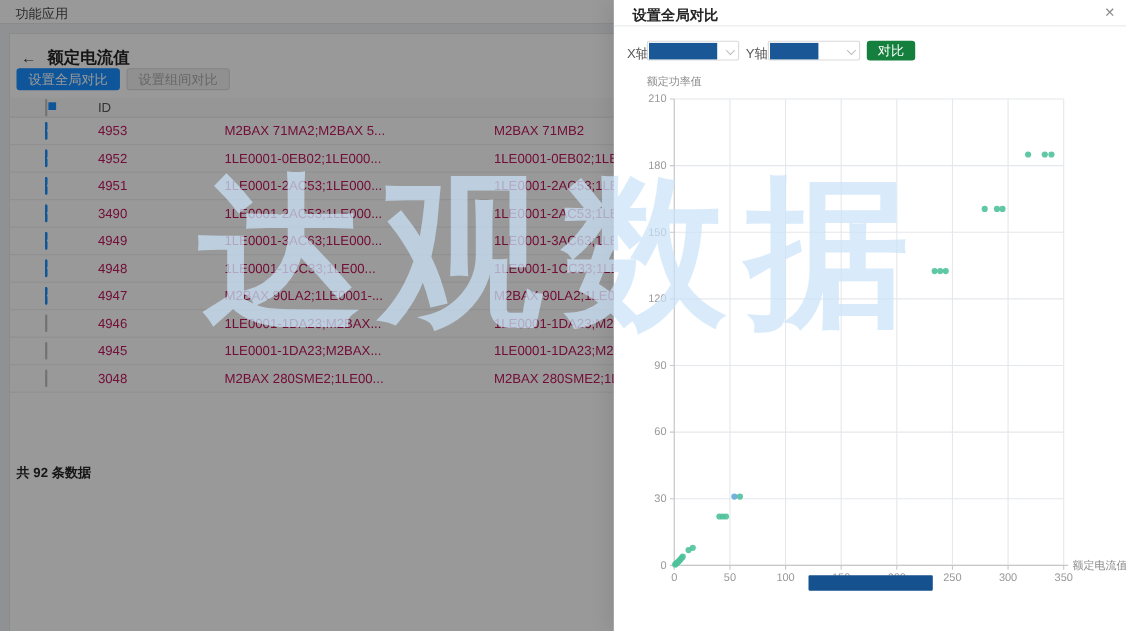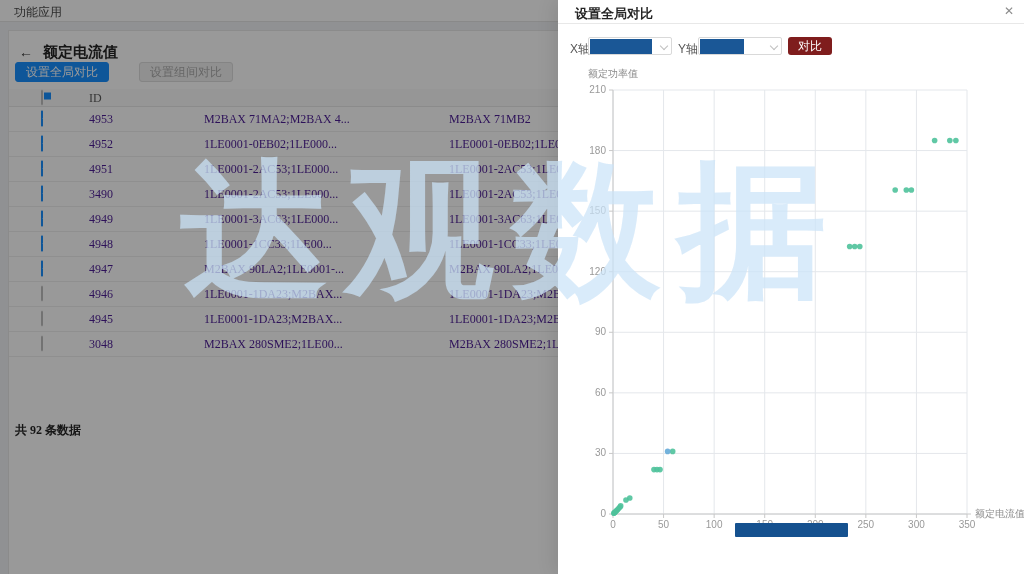--- a/index.html
+++ b/index.html
@@ -13,27 +13,27 @@
   .topbar-title { position:absolute; left:14px; top:4px; font-size:12px; color:#4a4a4a; }
   .card { position:absolute; left:8px; top:30px; right:0; bottom:0;
     background:#fff; border:1px solid #e8e8e8; border-right:none; border-bottom:none; }
   .page-head { position:absolute; left:10px; top:12px; height:18px; display:flex; align-items:center; }
   .back-icon { font-size:14px; color:#333; margin-right:10px; cursor:pointer; }
   .page-title { font-size:15px; font-weight:700; color:#262626; }
   .btn-row { position:absolute; left:6px; top:31px; display:flex; gap:6px; }
   .btn { height:20px; padding:0 10px; font-size:12px; line-height:18px;
     border-radius:3px; border:1px solid transparent; cursor:pointer; }
   .btn-primary { background:#1890ff; border-color:#1890ff; color:#fff; }
-  .btn-disabled { background:#f0f0f0; border-color:#dcdcdc; color:#ababab; cursor:not-allowed;margin-left:24px; }
-
-  
-  .tbl { position:absolute; left:0; top:58px; right:16px;font-family:Liberation Serif, serif; }
+  .btn-disabled { background:#f0f0f0; border-color:#dcdcdc; color:#ababab; cursor:not-allowed; }
+
+  
+  .tbl { position:absolute; left:0; top:58px; right:16px; }
   .trow { position:relative; height:25px; border-bottom:1px solid #efefef; }
   .thead { height:18px; background:#fafafa; border-bottom:1px solid #e8e8e8; }
-  .cell { position:absolute; top:50%; transform:translateY(-50%); font-size:12px; color:#4c1d95; white-space:nowrap; }
+  .cell { position:absolute; top:50%; transform:translateY(-50%); font-size:12px; color:#be185d; white-space:nowrap; }
   .c-check { left:32px; } .c-id { left:80px; } .c-n1 { left:195px; } .c-n2 { left:440px; }
   .thead .cell { color:#595959; }
   .cb { width:13px; height:13px; border:1px solid #bfbfbf; border-radius:2px; background:#fff;
     position:relative; cursor:pointer; }
   .cb.checked { background:#1890ff; border-color:#1890ff; }
   .cb.checked::after { content:""; position:absolute; left:3px; top:0px; width:4px; height:8px;
     border:solid #fff; border-width:0 2px 2px 0; transform:rotate(40deg); }
   .cb.ind { border-color:#c0c0c0; }
   .cb.ind::after { content:""; position:absolute; left:2px; top:2px; width:7px; height:7px; background:#1890ff; }
   .tbl-footer { position:absolute; left:6px; top:333px; font-size:12px; font-weight:700; color:#262626; }
@@ -85,21 +85,21 @@
     </div>
     <div class="tbl">
       <div class="trow thead">
         <span class="cell c-check"><span class="cb ind"></span></span>
         <span class="cell c-id">ID</span>
       </div>
       <div id="tbl-body">
           <div class="trow">
             <span class="cell c-check"><span class="cb checked"></span></span>
             <span class="cell c-id">4953</span>
-            <span class="cell c-n1">M2BAX 71MA2;M2BAX 4...</span>
+            <span class="cell c-n1">M2BAX 71MA2;M2BAX 5...</span>
             <span class="cell c-n2">M2BAX 71MB2</span>
           </div>
           <div class="trow">
             <span class="cell c-check"><span class="cb checked"></span></span>
             <span class="cell c-id">4952</span>
             <span class="cell c-n1">1LE0001-0EB02;1LE000...</span>
             <span class="cell c-n2">1LE0001-0EB02;1LE000...</span>
           </div>
           <div class="trow">
             <span class="cell c-check"><span class="cb checked"></span></span>
@@ -166,21 +166,21 @@
   <span class="ctrl-label x-label">X轴:</span>
   <div class="select x-select">
     <span class="sel-fill" id="x-fill" style="background: rgb(26, 87, 150);"></span>
     <span class="chevron"></span>
   </div>
   <span class="ctrl-label y-label">Y轴:</span>
   <div class="select y-select">
     <span class="sel-fill" id="y-fill" style="background: rgb(26, 87, 150);"></span>
     <span class="chevron"></span>
   </div>
-  <button class="btn-compare" id="btn-compare" style="background: #7f1d1d;">对比</button>
+  <button class="btn-compare" id="btn-compare" style="background: #15803d;">对比</button>
 
   <svg id="chart-svg" width="466" height="485">
       <line x1="55" y1="30" x2="55" y2="454" stroke="#e4e7eb" stroke-width="1"></line>
       <line x1="105.57142857142857" y1="30" x2="105.57142857142857" y2="454" stroke="#e4e7eb" stroke-width="1"></line>
       <line x1="156.14285714285714" y1="30" x2="156.14285714285714" y2="454" stroke="#e4e7eb" stroke-width="1"></line>
       <line x1="206.7142857142857" y1="30" x2="206.7142857142857" y2="454" stroke="#e4e7eb" stroke-width="1"></line>
       <line x1="257.2857142857143" y1="30" x2="257.2857142857143" y2="454" stroke="#e4e7eb" stroke-width="1"></line>
       <line x1="307.8571428571429" y1="30" x2="307.8571428571429" y2="454" stroke="#e4e7eb" stroke-width="1"></line>
       <line x1="358.4285714285714" y1="30" x2="358.4285714285714" y2="454" stroke="#e4e7eb" stroke-width="1"></line>
       <line x1="409" y1="30" x2="409" y2="454" stroke="#e4e7eb" stroke-width="1"></line>

